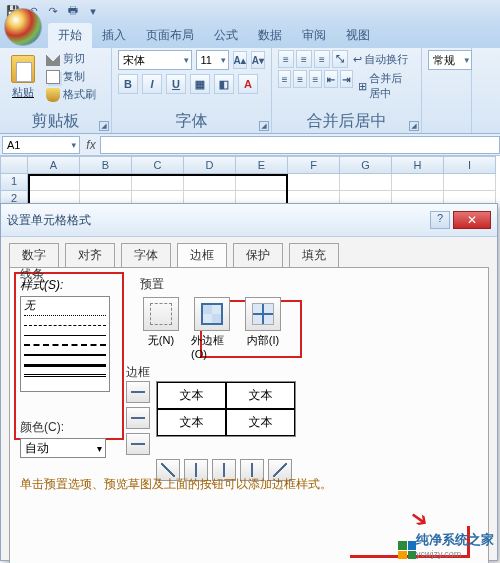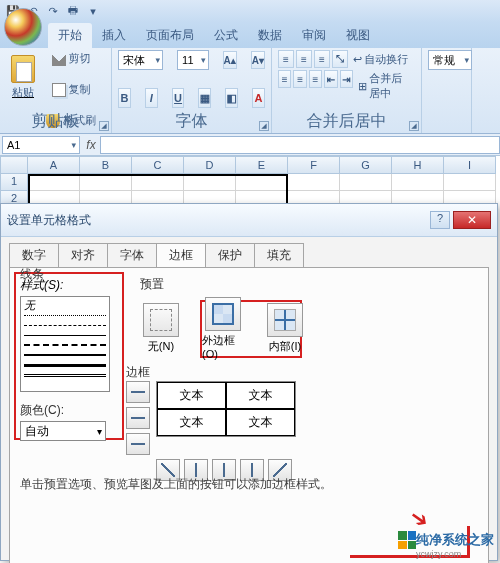--- a/index.html
+++ b/index.html
@@ -21,29 +21,29 @@
 .ribbon { height: 86px; background: linear-gradient(#e9f1fa,#d6e5f5); border-bottom: 1px solid #9ab6d6; display: flex; }
 .rgroup { border-right: 1px solid #b8cfe6; padding: 2px 6px 0 6px; display: flex; flex-direction: column; position: relative; }
 .rgroup-label { position: absolute; bottom: 1px; left: 0; right: 0; text-align: center; font-size: 16px; color: #4a6a8f; }
 .rgroup-dlg { position: absolute; bottom: 2px; right: 2px; width: 10px; height: 10px; border: 1px solid #8aa7c5; font-size: 7px; text-align: center; line-height: 8px; color: #4a6a8f; }
 
 .clipboard { display: flex; gap: 4px; }
 .paste-big { width: 34px; height: 62px; display: flex; flex-direction: column; align-items: center; border: 1px solid transparent; border-radius: 2px; padding-top: 4px; text-decoration: underline; }
 .paste-icon { width: 24px; height: 28px; background: linear-gradient(#f5d76e,#e0a838); border: 1px solid #c28f2a; border-radius: 2px; position: relative; }
 .paste-icon::after { content: ""; position: absolute; left: 4px; top: 6px; width: 14px; height: 18px; background: #fff; border: 1px solid #aaa; }
 .paste-lbl { font-size: 11px; color: #3b5a82; margin-top: 2px; }
-.clip-small { display: flex; flex-direction: column; gap: 14px; align-items: center; }
+.clip-small { display: flex; flex-direction: column; gap: 1px; }
 .clip-item { display: flex; align-items: center; gap: 3px; font-size: 11px; color: #3b5a82; padding: 1px 2px; }
 .ci-icon { width: 14px; height: 14px; display: inline-block; }
 .cut-i { background: linear-gradient(45deg,#888 40%,transparent 40%),linear-gradient(-45deg,#888 40%,transparent 40%); }
 .copy-i { background: #fff; border: 1px solid #888; box-shadow: 2px 2px 0 #cde; }
 .fmt-i { background: linear-gradient(#f5d76e,#c28f2a); border-radius: 2px 2px 6px 6px; }
 
 .font-grp { width: 160px; }
-.font-row { display: flex; gap: 14px; margin-bottom: 18px; align-items: center; }
+.font-row { display: flex; gap: 4px; margin-bottom: 4px; align-items: center; }
 .combo { height: 20px; background: #fff; border: 1px solid #9ab6d6; font-size: 11px; padding: 0 14px 0 4px; position: relative; display: flex; align-items: center; }
 .combo::after { content: "▾"; position: absolute; right: 2px; font-size: 9px; color: #4a6a8f; }
 .fontname { width: 86px; }
 .fontsize { width: 36px; }
 .rbtn { width: 20px; height: 20px; border: 1px solid #b8cfe6; background: linear-gradient(#f7fbff,#dce9f6); display: flex; align-items: center; justify-content: center; font-size: 11px; color: #3b5a82; font-weight: bold; }
 .rbtn.small { width: 16px; height: 18px; font-size: 10px; }
 
 .align-grp { width: 150px; }
 .align-row { display: flex; gap: 2px; margin-bottom: 2px; }
 .align-item { display: flex; align-items: center; gap: 2px; font-size: 11px; color: #3b5a82; padding: 1px 3px; }
@@ -69,21 +69,21 @@
 .selection { position: absolute; left: 28px; top: 18px; width: 260px; height: 68px; border: 2px solid #000; pointer-events: none; }
 .sel-handle { position: absolute; right: -3px; bottom: -3px; width: 5px; height: 5px; background: #000; }
 
 
 .dialog { position: absolute; left: 0; top: 203px; width: 498px; height: 358px; background: #f3f3f3; border: 1px solid #8fa7c2; box-shadow: 3px 3px 8px rgba(0,0,0,.3); }
 .dlg-title { height: 26px; background: linear-gradient(#f7fbff,#dde9f6); display: flex; align-items: center; padding: 16px 6px; font-size: 12px; color: #2b4a6e; border-bottom: 1px solid #b8cfe6; }
 .dlg-title .spacer { flex: 1; }
 .dlg-help { width: 20px; height: 18px; background: linear-gradient(#eaf2fb,#cfe0f1); border: 1px solid #9ab6d6; text-align: center; font-size: 11px; color: #3b5a82; margin-right: 3px; }
 .dlg-close { width: 38px; height: 18px; background: linear-gradient(#e57373,#c62828); border: 1px solid #9b2020; color: #fff; text-align: center; font-size: 12px; line-height: 16px; }
 
-.dlg-tabs { display: flex; padding: 6px 8px 0 8px; gap: 0; }
+.dlg-tabs { display: flex; padding: 6px 8px 0 8px; gap: 7px; }
 .dlg-tab { padding: 3px 12px; font-size: 12px; background: #f3f3f3; border: 1px solid #a5a5a5; border-bottom: none; margin-right: -1px; position: relative; color: #333; }
 .dlg-tab.active { background: #fcfcfc; z-index: 2; }
 .dlg-body { margin: 0 8px 8px 8px; background: #fcfcfc; border: 1px solid #a5a5a5; height: 310px; padding: 8px 10px; position: relative; }
 
 .red-box { border: 2px solid #d62020; position: absolute; }
 .rb-left { left: 4px; top: 4px; width: 110px; height: 168px; }
 .rb-presets { left: 190px; top: 32px; width: 102px; height: 58px; }
 
 .section-lbl { font-size: 12px; color: #333; }
 .linestyle { position: absolute; left: 10px; top: 9px; width: 98px; font-style: italic; }
@@ -91,50 +91,50 @@
 .ls-list { margin-top: 2px; width: 90px; height: 96px; background: #fff; border: 1px solid #888; padding: 3px; }
 .ls-item { height: 10px; display: flex; align-items: center; }
 .ls-none { font-size: 11px; text-align: center; }
 .ls-line { width: 100%; border-top: 1px solid #000; }
 .ls-dash { width: 100%; border-top: 1px dashed #000; }
 .ls-dot { width: 100%; border-top: 1px dotted #000; }
 .ls-thick { width: 100%; border-top: 2px solid #000; }
 .ls-thick3 { width: 100%; border-top: 3px solid #000; }
 .ls-dbl { width: 100%; border-top: 3px double #000; }
 
-.color-sec { position: absolute; left: 10px; top: 134px; }
+.color-sec { position: absolute; left: 10px; top: 151px; }
 .color-combo { width: 86px; height: 20px; background: #fff; border: 1px solid #888; font-size: 12px; padding: 0 4px; display: flex; align-items: center; position: relative; margin-top: 2px; }
 .color-combo::after { content: "▾"; position: absolute; right: 3px; font-size: 10px; }
 
 .presets { position: absolute; left: 130px; top: 8px; }
-.preset-row { display: flex; gap: 20px; margin-top: 4px; align-items: center; }
+.preset-row { display: flex; gap: 9px; margin-top: 4px; }
 .preset { width: 42px; display: flex; flex-direction: column; align-items: center; }
 .preset-btn { width: 36px; height: 34px; background: linear-gradient(#fdfdfd,#e4e4e4); border: 1px solid #999; display: flex; align-items: center; justify-content: center; }
 .pv-none { width: 22px; height: 22px; border: 1px dashed #888; }
 .pv-outer { width: 22px; height: 22px; border: 2px solid #3b6ea5; background: conic-gradient(#dbe7f4 0 25%, #c8daf0 0 50%, #dbe7f4 0 75%, #c8daf0 0); }
 .pv-inner { width: 22px; height: 22px; border: 1px solid #aaa; background: linear-gradient(#3b6ea5,#3b6ea5) center/2px 100% no-repeat, linear-gradient(#3b6ea5,#3b6ea5) center/100% 2px no-repeat, #dbe7f4; }
 .preset-lbl { font-size: 11px; margin-top: 2px; }
 
 .border-sec { position: absolute; left: 116px; top: 96px; }
 .border-area { display: flex; }
 .side-btns { display: flex; flex-direction: column; gap: 4px; margin-right: 6px; }
 .bd-btn { width: 24px; height: 22px; background: linear-gradient(#fdfdfd,#e4e4e4); border: 1px solid #999; display: flex; align-items: center; justify-content: center; }
 .bd-btn .ln-h { width: 14px; border-top: 2px solid #4a6a8f; }
 .bd-btn .ln-v { height: 14px; border-left: 2px solid #4a6a8f; }
 .bd-btn .ln-d { width: 14px; height: 14px; background: linear-gradient(45deg,transparent 45%,#4a6a8f 45%,#4a6a8f 55%,transparent 55%); }
 .preview { width: 140px; height: 56px; border: 1px solid #888; background: #fff; display: grid; grid-template-columns: 1fr 1fr; grid-template-rows: 1fr 1fr; }
 .pv-cell { border: 1px solid #000; display: flex; align-items: center; justify-content: center; font-size: 12px; }
 .bottom-btns { display: flex; gap: 4px; margin-left: 30px; margin-top: 4px; }
 
-.hint { position: absolute; left: 10px; top: 208px; font-size: 12px; color: #404040; }
+.hint { position: absolute; left: 10px; top: 208px; font-size: 12px; color: #a16207; }
 
 .red-corner { position: absolute; right: 18px; bottom: 18px; width: 120px; height: 32px; border-right: 3px solid #d62020; border-bottom: 3px solid #d62020; }
 .red-arrow { position: absolute; right: 60px; bottom: 44px; color: #d62020; font-size: 22px; transform: rotate(35deg); }
 
-.watermark { position: absolute; right: 6px; bottom: 4px; display: flex; align-items: flex-start; gap: 0; font-size: 13px; color: #2b6aa5; font-weight: bold; }
+.watermark { position: absolute; right: 6px; bottom: 4px; display: flex; align-items: flex-end; gap: 0; font-size: 13px; color: #2b6aa5; font-weight: bold; }
 .wm-logo { width: 18px; height: 18px; display: grid; grid-template: 1fr 1fr / 1fr 1fr; gap: 1px; }
 .wm-logo span:nth-child(1){background:#2b8a3e;} .wm-logo span:nth-child(2){background:#1971c2;} .wm-logo span:nth-child(3){background:#f59f00;} .wm-logo span:nth-child(4){background:#2b8a3e;}
 </style>
 </head>
 <body>
 
 <div class="titlebar">
   <div class="qat">
     <div class="qat-btn">💾</div>
     <div class="qat-btn">↶</div>

